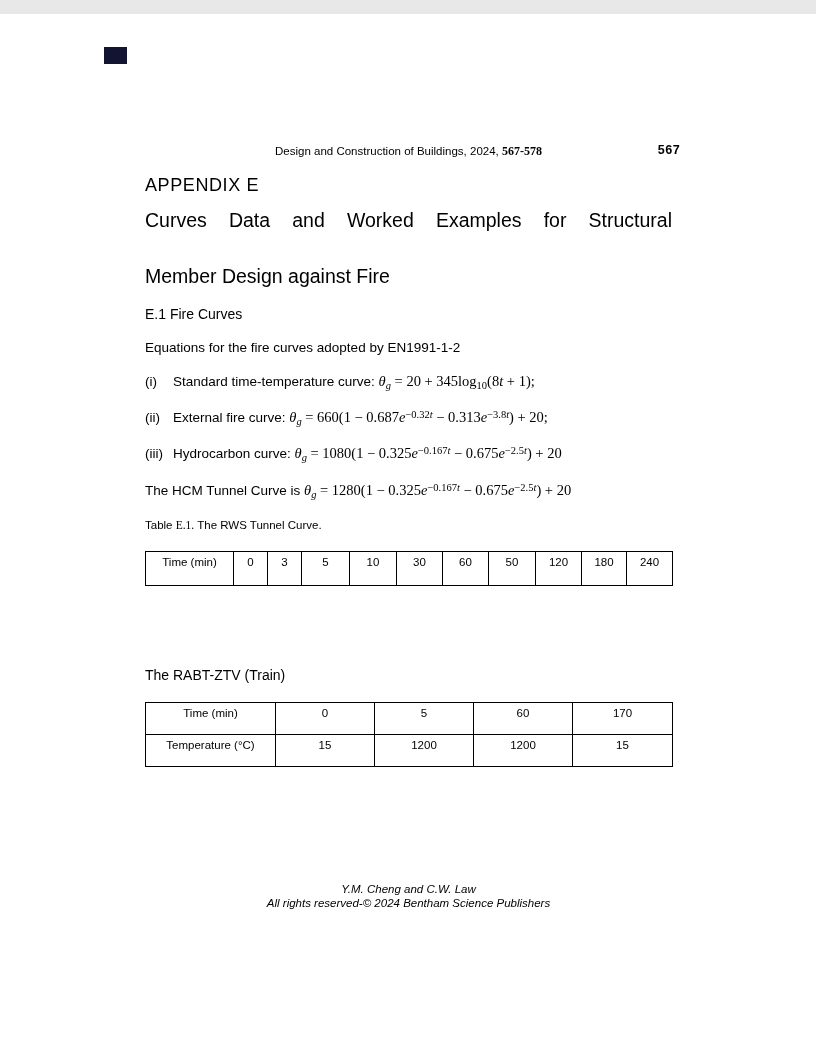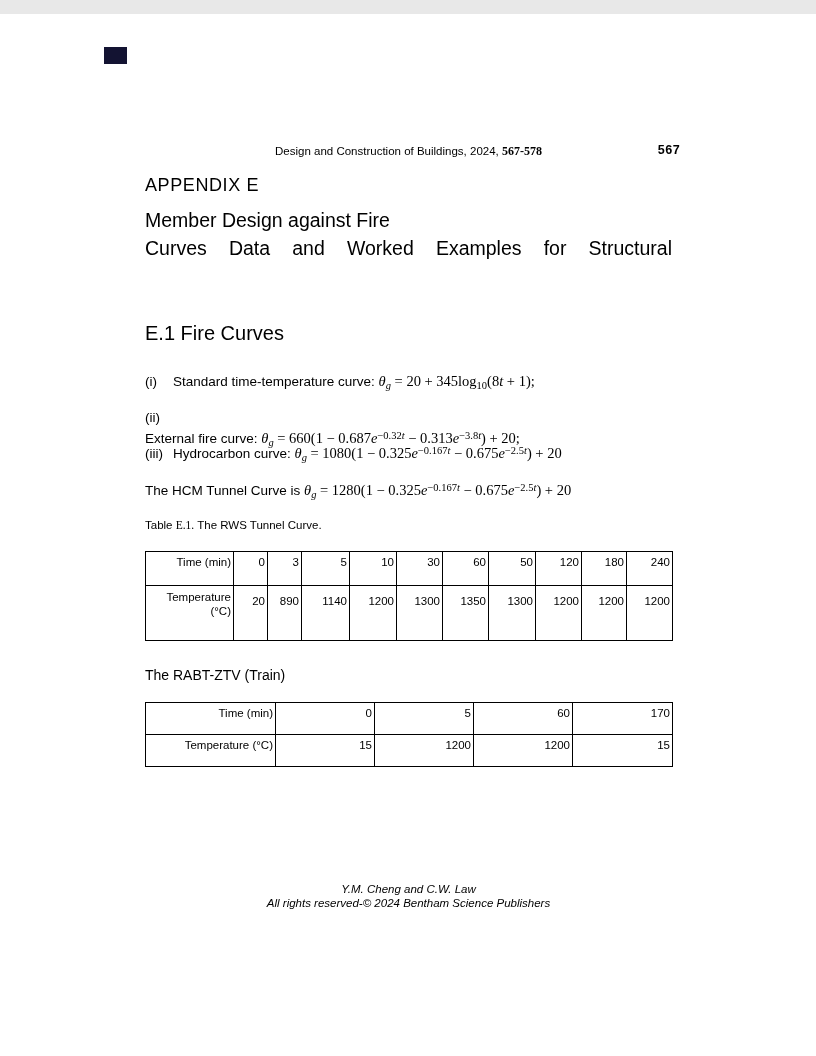--- a/index.html
+++ b/index.html
@@ -14,38 +14,38 @@
   }
   .corner-mark{position:absolute;left:104px;top:33px;width:23px;height:17px;}
   .running-header{position:absolute;left:145px;top:130px;width:527px;height:16px;font-size:11.5px;}
   .running-header .center{display:block;text-align:center;}
   .running-header .pages{font-family:"Liberation Serif",serif;font-weight:bold;font-size:12px;}
   .page-number{position:absolute;right:-8px;top:0;font-family:Liberation Mono, monospace;font-weight:bold;font-size:12.5px;}
   .appendix-heading{position:absolute;left:145px;top:161px;width:527px;text-align:left;font-size:18px;letter-spacing:0.6px;}
   .doc-title{position:absolute;left:145px;top:192px;width:527px;font-size:19.5px;line-height:28px;}
   .tline{text-align:justify;white-space:normal;}
   .tline.j::after{content:"";display:inline-block;width:100%;height:0;}
-  .section-heading{position:absolute;left:145px;top:308px;font-size:20px;}
+  .section-heading{position:absolute;left:145px;top:292px;font-size:14px;}
   .intro-line{position:absolute;left:145px;top:326px;font-size:13.5px;}
   .eq{position:absolute;left:145px;width:560px;font-size:13.5px;display:flex;line-height:21px;}
   .eq .lbl{width:28px;flex:none;}
   .eq.e1{top:357px;}
-  .eq.e2{top:393px;flex-direction:column;}
+  .eq.e2{top:393px;}
   .eq.e3{top:429px;}
   .hcm-line{position:absolute;left:145px;top:466px;width:560px;font-size:13.5px;line-height:21px;}
   .math{font-family:"Liberation Serif",serif;font-size:14.5px;}
   .seg-i,.seg-isup,.seg-isub{font-style:italic;}
   .seg-sup,.seg-isup{font-size:10.5px;position:relative;top:-4.5px;}
   .seg-sub,.seg-isub{font-size:10.5px;position:relative;top:3px;}
   .table-caption{position:absolute;left:145px;top:505px;font-size:11.5px;}
   .table-caption .ser{font-family:"Liberation Serif",serif;}
   table.datatable{position:absolute;border-collapse:collapse;table-layout:fixed;width:528px;font-size:11.5px;}
   table.t1{left:145px;top:537px;}
   table.t2{left:145px;top:688px;}
-  .datatable td{border:1px solid #000;text-align:right;vertical-align:top;padding:4px 2px 0 2px;}
+  .datatable td{border:1px solid #000;text-align:center;vertical-align:top;padding:4px 2px 0 2px;}
   .t1 tr.r1 td{height:29px;}
   .t1 tr.r2 td{height:45px;}
   .t1 td.val2{padding-top:9px;}
   .t2 tr td{height:27px;}
   .hdr2 div{line-height:13px;padding-top:1px;}
   .rabt-heading{position:absolute;left:145px;top:653px;font-size:14px;}
   .page-footer{position:absolute;left:145px;top:868px;width:527px;text-align:center;font-size:11.5px;line-height:14px;font-style:italic;}
 </style>
 </head>
 <body>
@@ -55,26 +55,27 @@
   <div class="corner-mark" style="background: rgb(19, 19, 50);"></div>
 
   <div class="running-header">
     <span class="center"><span>Design and Construction of Buildings, 2024, </span><span class="pages">567-578</span></span>
     <span class="page-number">567</span>
   </div>
 
   <div class="appendix-heading">APPENDIX E</div>
 
   <div class="doc-title">
+    <div class="tline j">Curves Data and Worked Examples for Structural</div>
     <div class="tline">Member Design against Fire</div>
-    <div class="tline j">Curves Data and Worked Examples for Structural</div>
   </div>
 
   <div class="section-heading">E.1 Fire Curves</div>
 
+  <div class="intro-line">Equations for the fire curves adopted by EN1991-1-2</div>
 
   <div class="eq e1">
     <span class="lbl">(i)</span>
     <span class="body"><span>Standard time-temperature curve: </span><span class="math"><span class="seg-i">θ</span><span class="seg-isub">g</span><span class="seg-n"> = 20 + 345log</span><span class="seg-sub">10</span><span class="seg-n">(8</span><span class="seg-i">t</span><span class="seg-n"> + 1);</span></span></span>
   </div>
 
   <div class="eq e2">
     <span class="lbl">(ii)</span>
     <span class="body"><span>External fire curve: </span><span class="math"><span class="seg-i">θ</span><span class="seg-isub">g</span><span class="seg-n"> = 660(1 − 0.687</span><span class="seg-i">e</span><span class="seg-sup">−0.32</span><span class="seg-isup">t</span><span class="seg-n"> − 0.313</span><span class="seg-i">e</span><span class="seg-sup">−3.8</span><span class="seg-isup">t</span><span class="seg-n">) + 20;</span></span></span>
   </div>
@@ -109,36 +110,20 @@
           <td>3</td>
           <td>5</td>
           <td>10</td>
           <td>30</td>
           <td>60</td>
           <td>50</td>
           <td>120</td>
           <td>180</td>
           <td>240</td>
         </tr>
-    <tr class="r2">
-      <td class="hdr2">
-        <div>Temperature</div>
-        <div>(°C)</div>
-      </td>
-    <td class="val2">20</td>
-          <td class="val2">890</td>
-          <td class="val2">1140</td>
-          <td class="val2">1200</td>
-          <td class="val2">1300</td>
-          <td class="val2">1350</td>
-          <td class="val2">1300</td>
-          <td class="val2">1200</td>
-          <td class="val2">1200</td>
-          <td class="val2">1200</td>
-        </tr>
   </tbody>
     </table>
 
   <div class="rabt-heading">The RABT-ZTV (Train)</div>
 
   <table class="datatable t2">
     <colgroup>
       <col style="width:130px">
         <col style="width:99px">
         <col style="width:99px">

